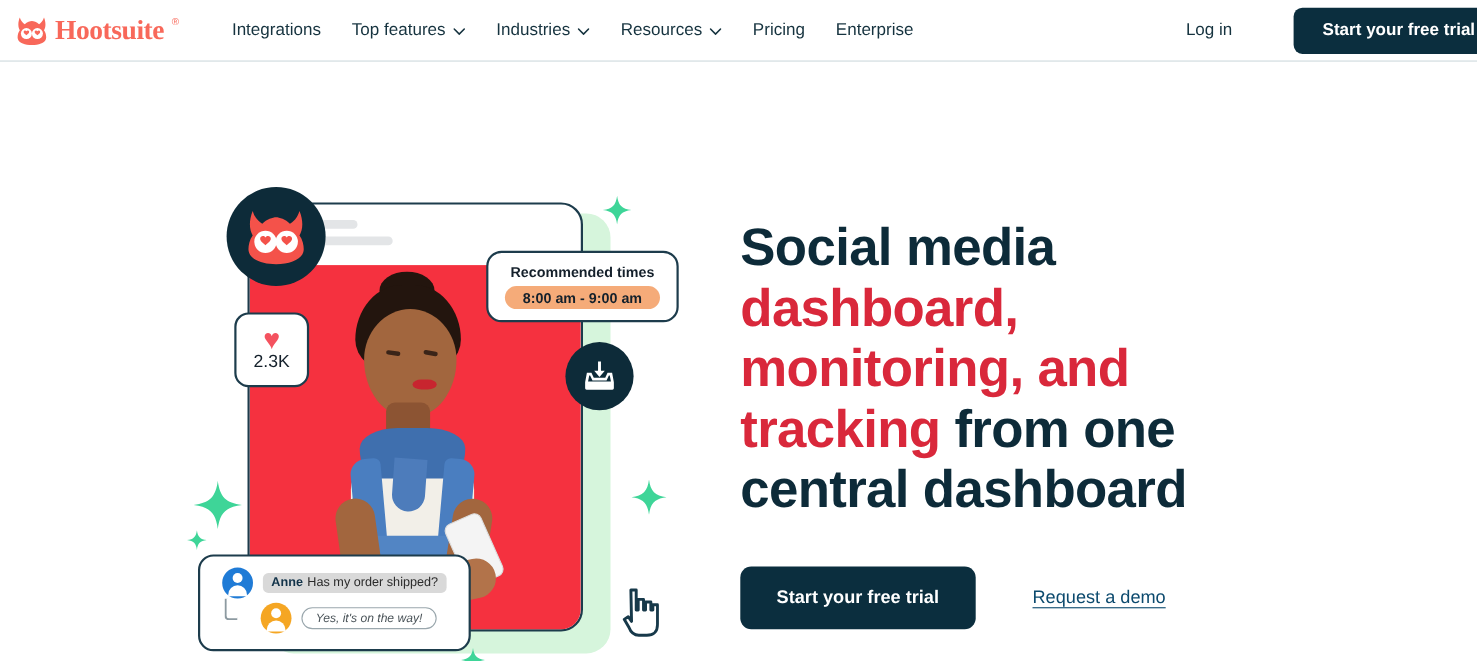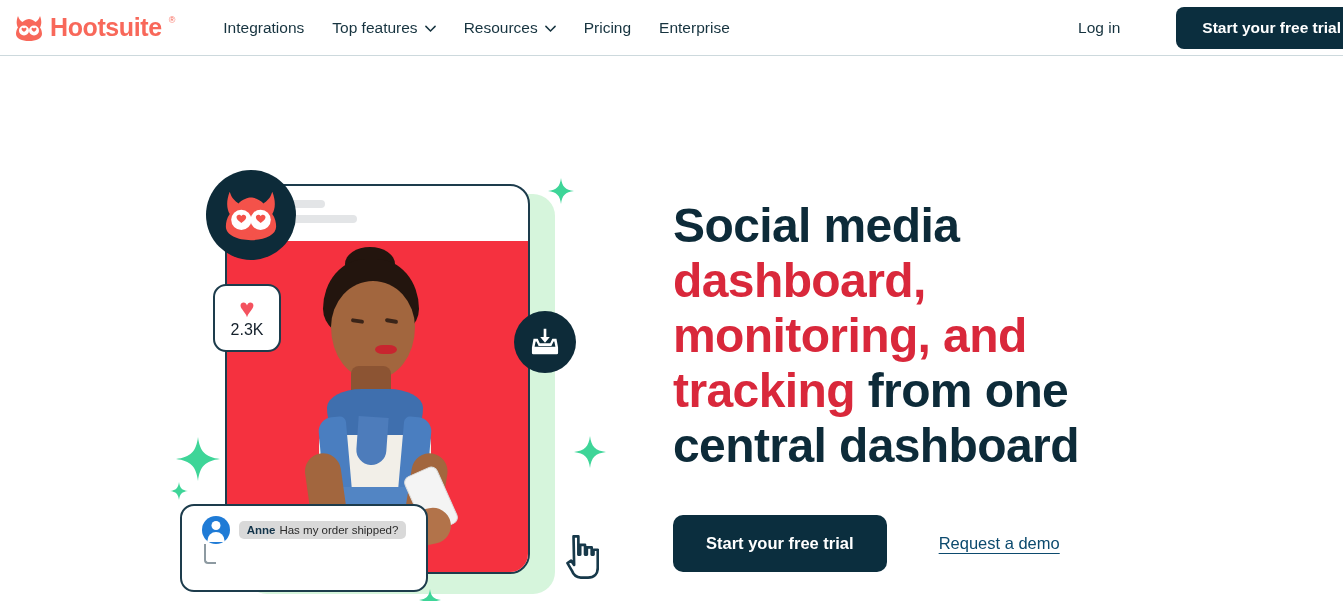--- a/index.html
+++ b/index.html
@@ -27,20 +27,21 @@
     gap: 6px;
     cursor: pointer;
   }
   .logo-mark { width: 30px; height: 26px; display: block; }
   .logo-word {
     font-size: 25px;
     font-weight: bold;
     color: #f8685a;
     letter-spacing: -0.4px;
     line-height: 1;
+    font-family: Liberation Serif, serif;
   }
   .logo-reg {
     font-size: 9px;
     color: #f8685a;
     vertical-align: top;
     position: relative;
     top: -8px;
     left: 1px;
   }
 
@@ -426,20 +427,28 @@
 
     <div class="nav-item">
       <span>Top features</span>
       <span class="chev">
         <svg viewBox="0 0 12 8">
             <path d="M1 1.5 L6 6.5 L11 1.5" fill="none" stroke="#16333f" stroke-width="1.6" stroke-linecap="round"></path>
           </svg>
       </span>
     </div>
 
+    <div class="nav-item">
+      <span>Industries</span>
+      <span class="chev">
+        <svg viewBox="0 0 12 8">
+            <path d="M1 1.5 L6 6.5 L11 1.5" fill="none" stroke="#16333f" stroke-width="1.6" stroke-linecap="round"></path>
+          </svg>
+      </span>
+    </div>
 
     <div class="nav-item">
       <span>Resources</span>
       <span class="chev">
         <svg viewBox="0 0 12 8">
             <path d="M1 1.5 L6 6.5 L11 1.5" fill="none" stroke="#16333f" stroke-width="1.6" stroke-linecap="round"></path>
           </svg>
       </span>
     </div>
 
@@ -526,34 +535,42 @@
         <path fill="#f4524a" d="M40 27 c1.6-2.4 5-1.4 5 1.2 0 2.4-3.2 4.4-5 6 -1.8-1.6-5-3.6-5-6 0-2.6 3.4-3.6 5-1.2z"></path>
         <path fill="#f4524a" d="M30 38 l5 5 -5 6 -5-6z"></path>
       </svg>
     </div>
 
     <div class="heart-card">
       <span class="hc-heart">♥</span>
       <span class="hc-count">2.3K</span>
     </div>
 
+    <div class="rec-card">
+      <span class="rec-title">Recommended times</span>
+      <span class="rec-pill">8:00 am - 9:00 am</span>
+    </div>
 
     <div class="inbox-badge">
       <svg viewBox="0 0 24 24">
         <path fill="#ffffff" d="M11 2h2v6.2h2.6L12 12.6 8.4 8.2H11z"></path>
         <path fill="#ffffff" d="M3.4 9.6h3.1l1.6 3.4h7.8l1.6-3.4h3.1l1.2 6.6v4a1 1 0 0 1-1 1H3.2a1 1 0 0 1-1-1v-4zM5 11.6l-.8 4h15.6l-.8-4h-.6l-1.6 3.4H7.2L5.6 11.6z"></path>
       </svg>
     </div>
 
     <div class="chat-card">
       <div class="chat-row">
         <span class="av blue"></span>
         <span class="bubble-gray"><span class="nm">Anne</span><span>Has my order shipped?</span></span>
       </div>
       <div class="thread-line"></div>
+      <div class="chat-row r2">
+        <span class="av orange"></span>
+        <span class="bubble-out">Yes, it's on the way!</span>
+      </div>
     </div>
 
 
     <span class="cursor-hand">
       <svg viewBox="0 0 28 38" width="34" height="46">
         <path fill="#ffffff" stroke="#17394a" stroke-width="2.2" stroke-linejoin="round" d="M7 2 h4 v15 h1.5 V9 h4 v8 h1.5 V11 h4 v6 h1.5 v-4 h3.5 v15 c0 5-3 8-8 8 h-6 c-4 0-6-2-7.5-6 L2 24 l3-2 2.5 3.5z"></path>
       </svg>
     </span>
   </div>
 

